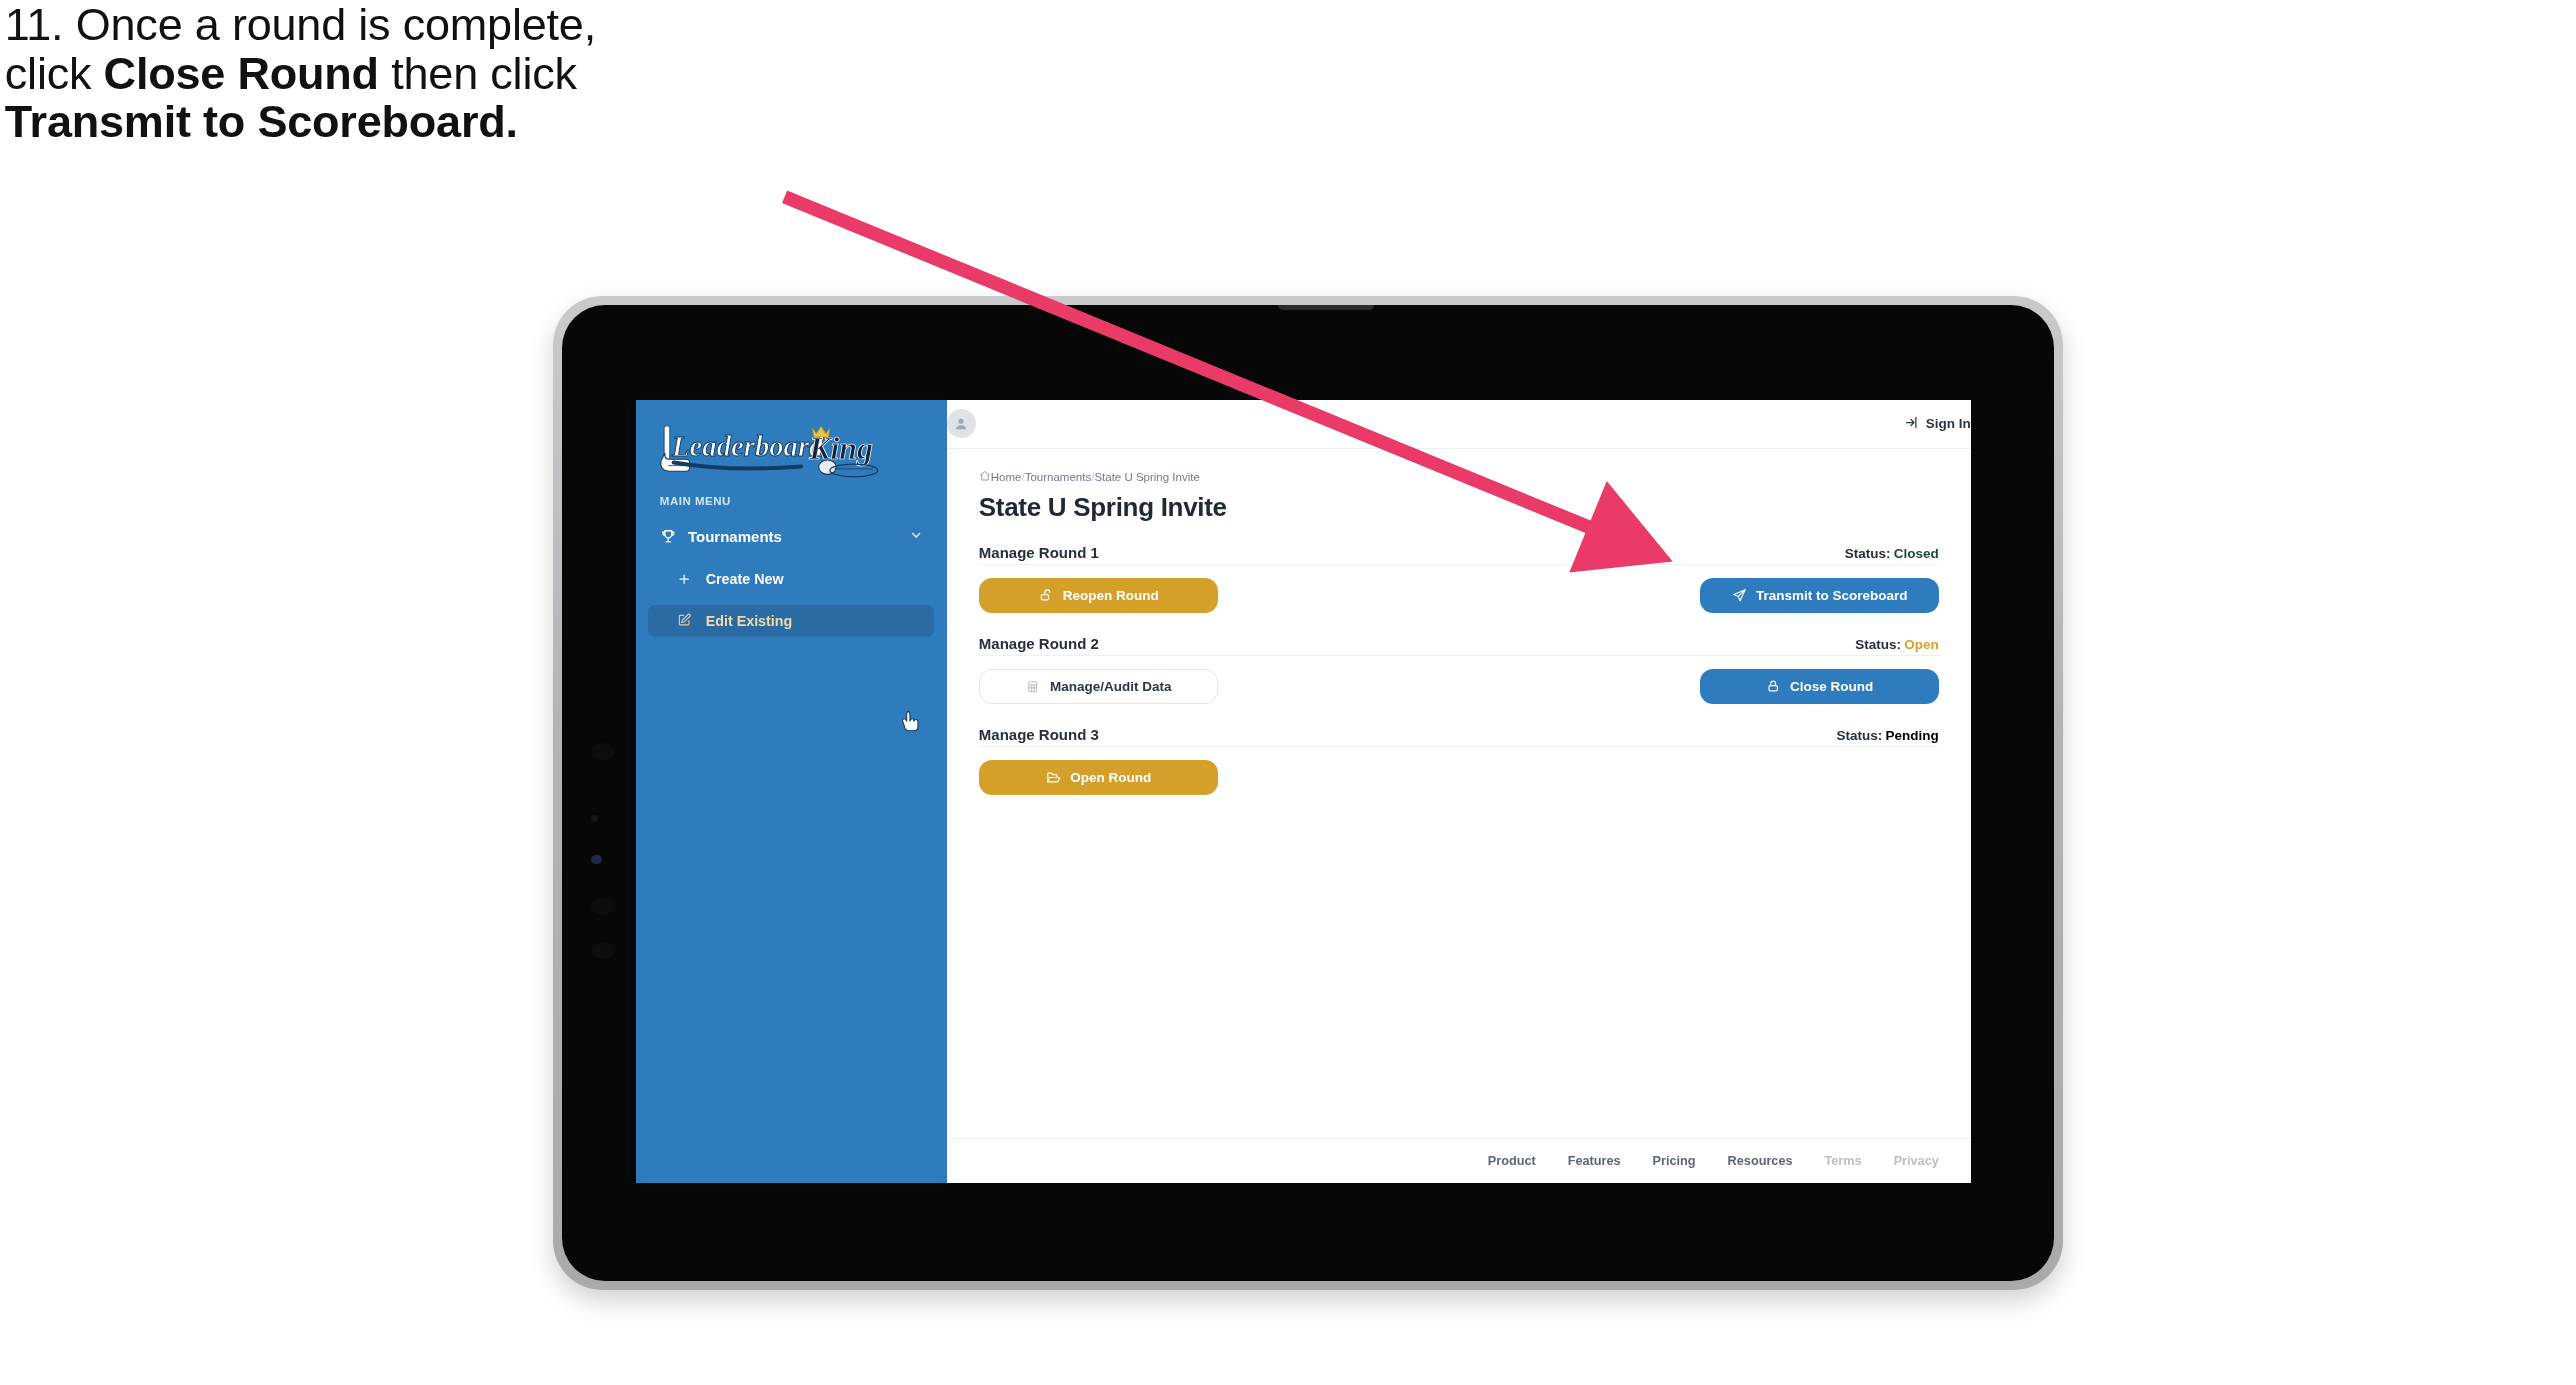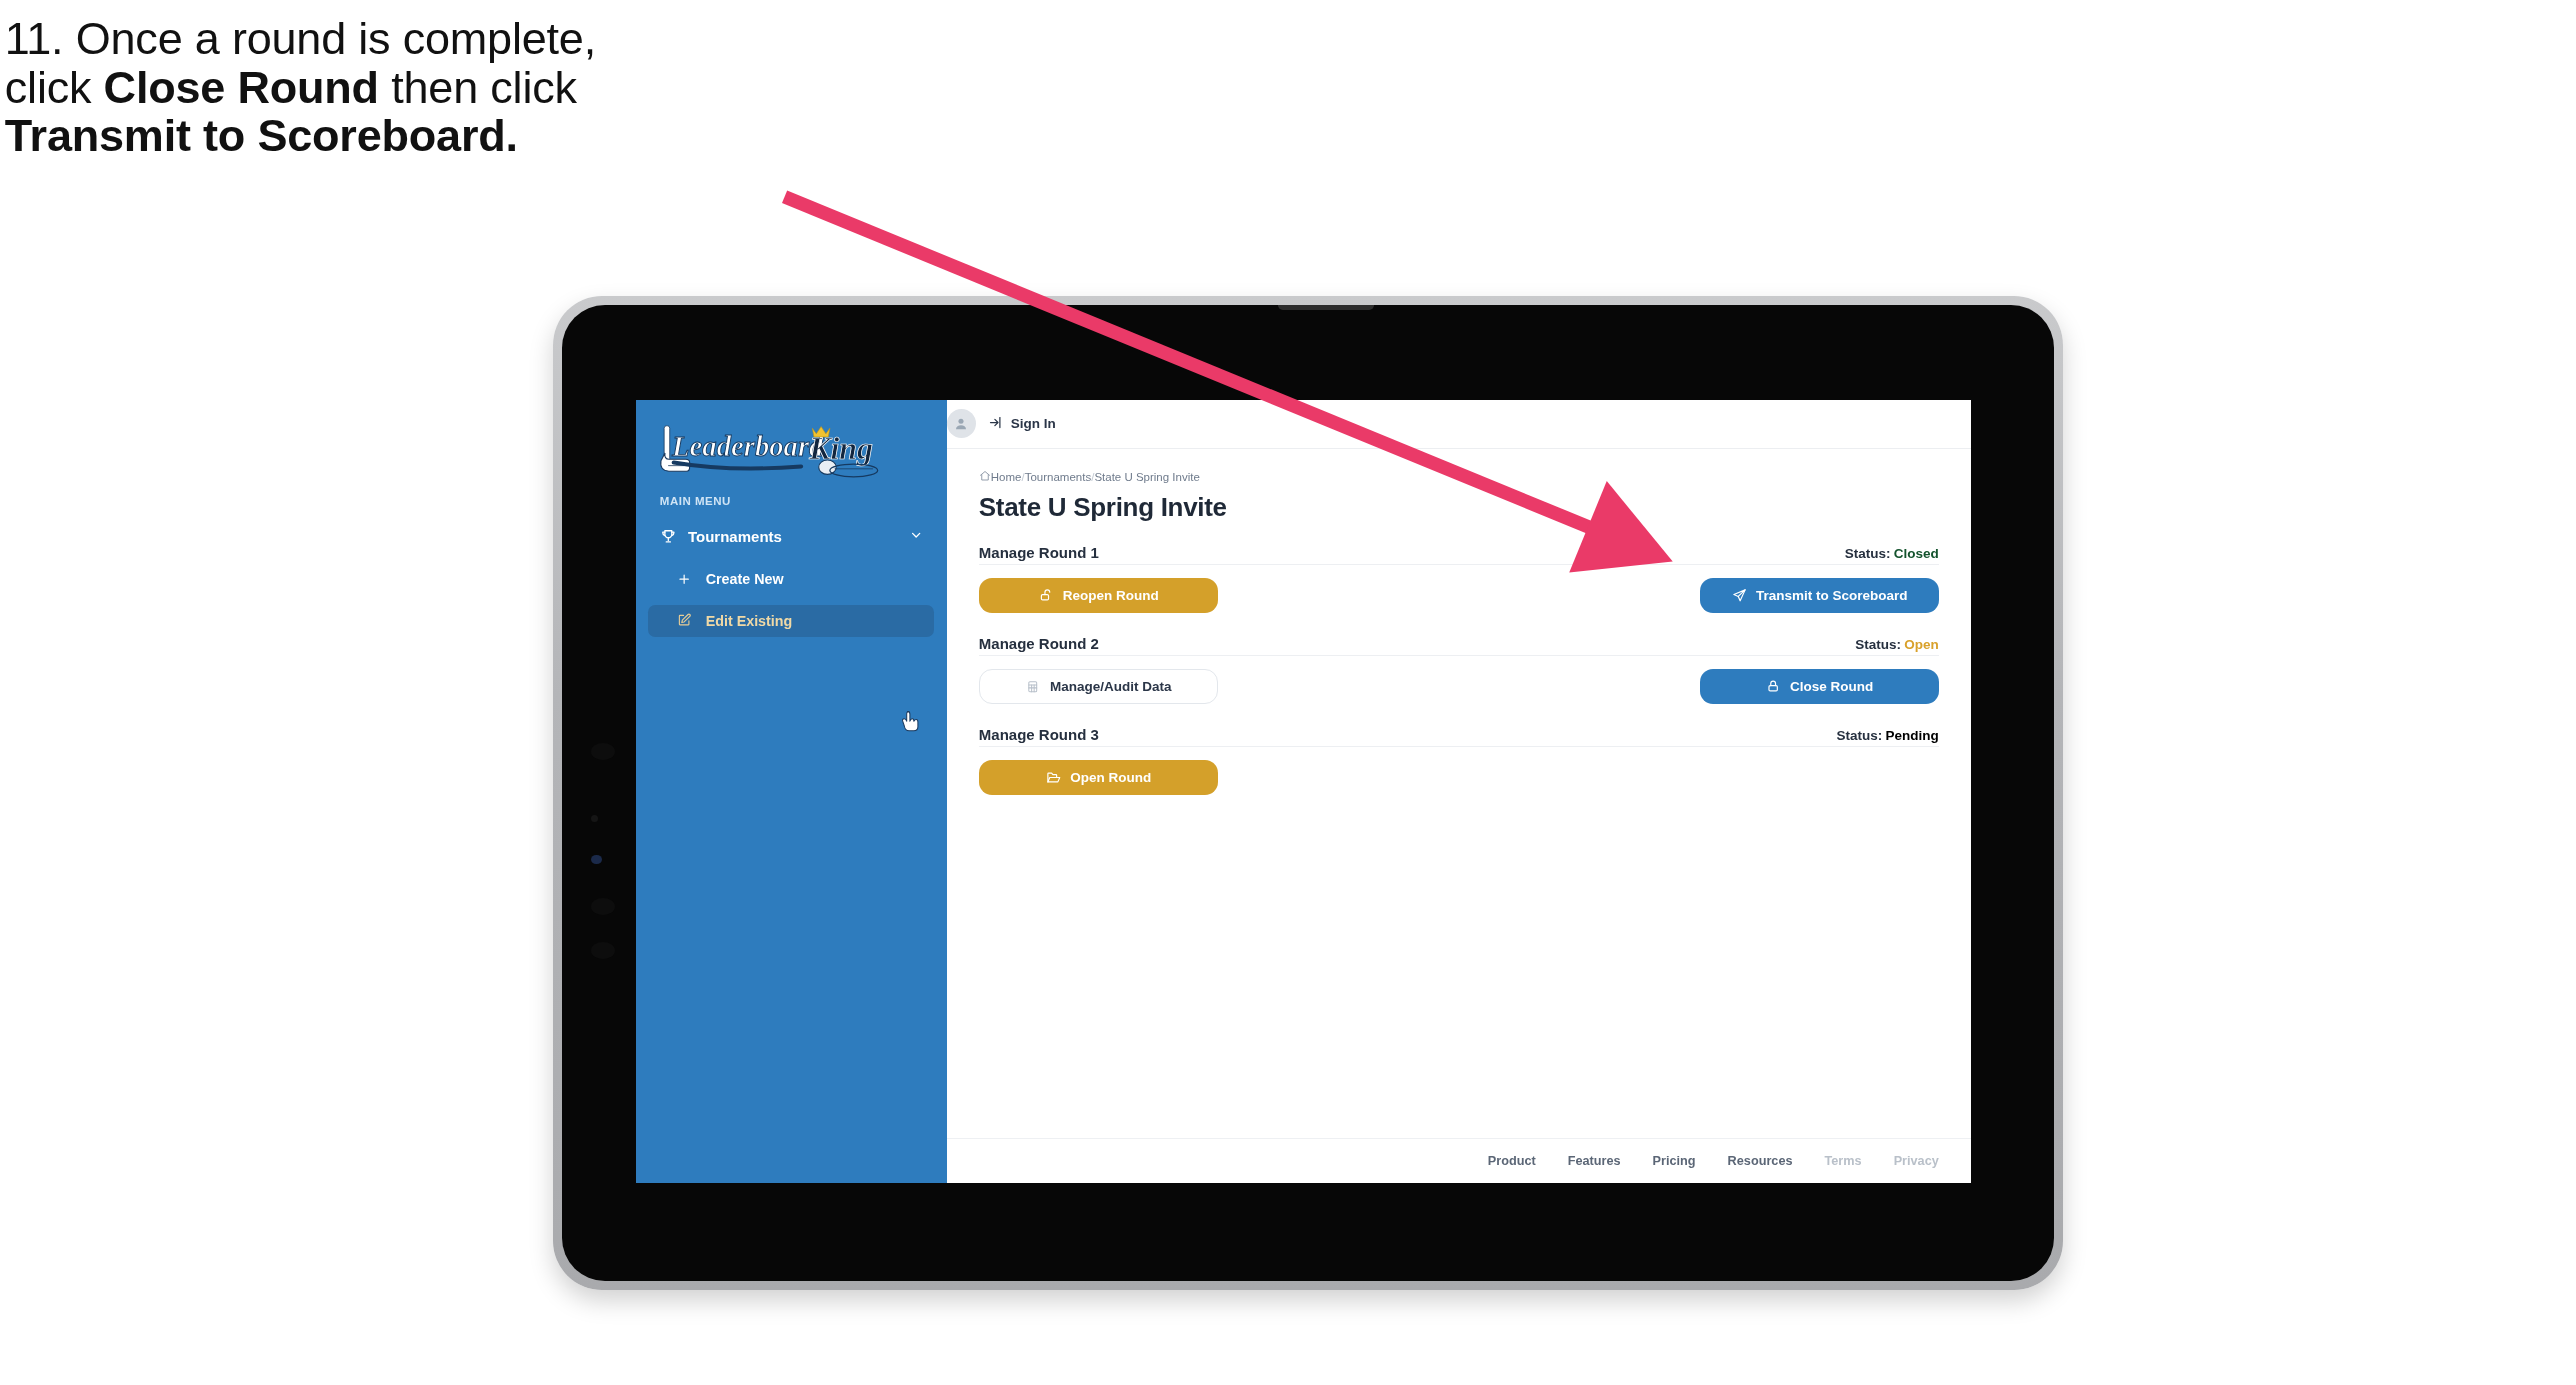--- a/index.html
+++ b/index.html
@@ -11,21 +11,21 @@
     font-family: "Liberation Sans", sans-serif;
     overflow: hidden;
   }
 
   #stage { position: relative; width: 2576px; height: 1386px; background: #fff; }
 
   
   .caption {
     position: absolute;
     left: 4.8px;
-    top: 15px;
+    top: 1px;
     width: 860px;
     font-size: 45px;
     line-height: 1.08;
     color: #111111;
     font-family: "Liberation Sans", sans-serif;
     letter-spacing: -0.2px;
   }
   .caption .ln { display: block; white-space: nowrap; }
   .caption b { font-weight: 700; }
 
@@ -149,22 +149,21 @@
     display: flex;
     flex-direction: column;
     position: relative;
     min-width: 0;
   }
   .topbar {
     height: 49px;
     border-bottom: 0.8px solid #eceef1;
     display: flex;
     align-items: center;
-    justify-content: flex-start;
-    padding-right: 22px;
+    justify-content: space-between;
     gap: 12.7px;
   }
   .avatar {
     width: 29px; height: 29px;
     border-radius: 50%;
     background: #dfe3e8;
     display: flex; align-items: center; justify-content: center;
   }
   .signin {
     display: flex; align-items: center; gap: 7.2px;

